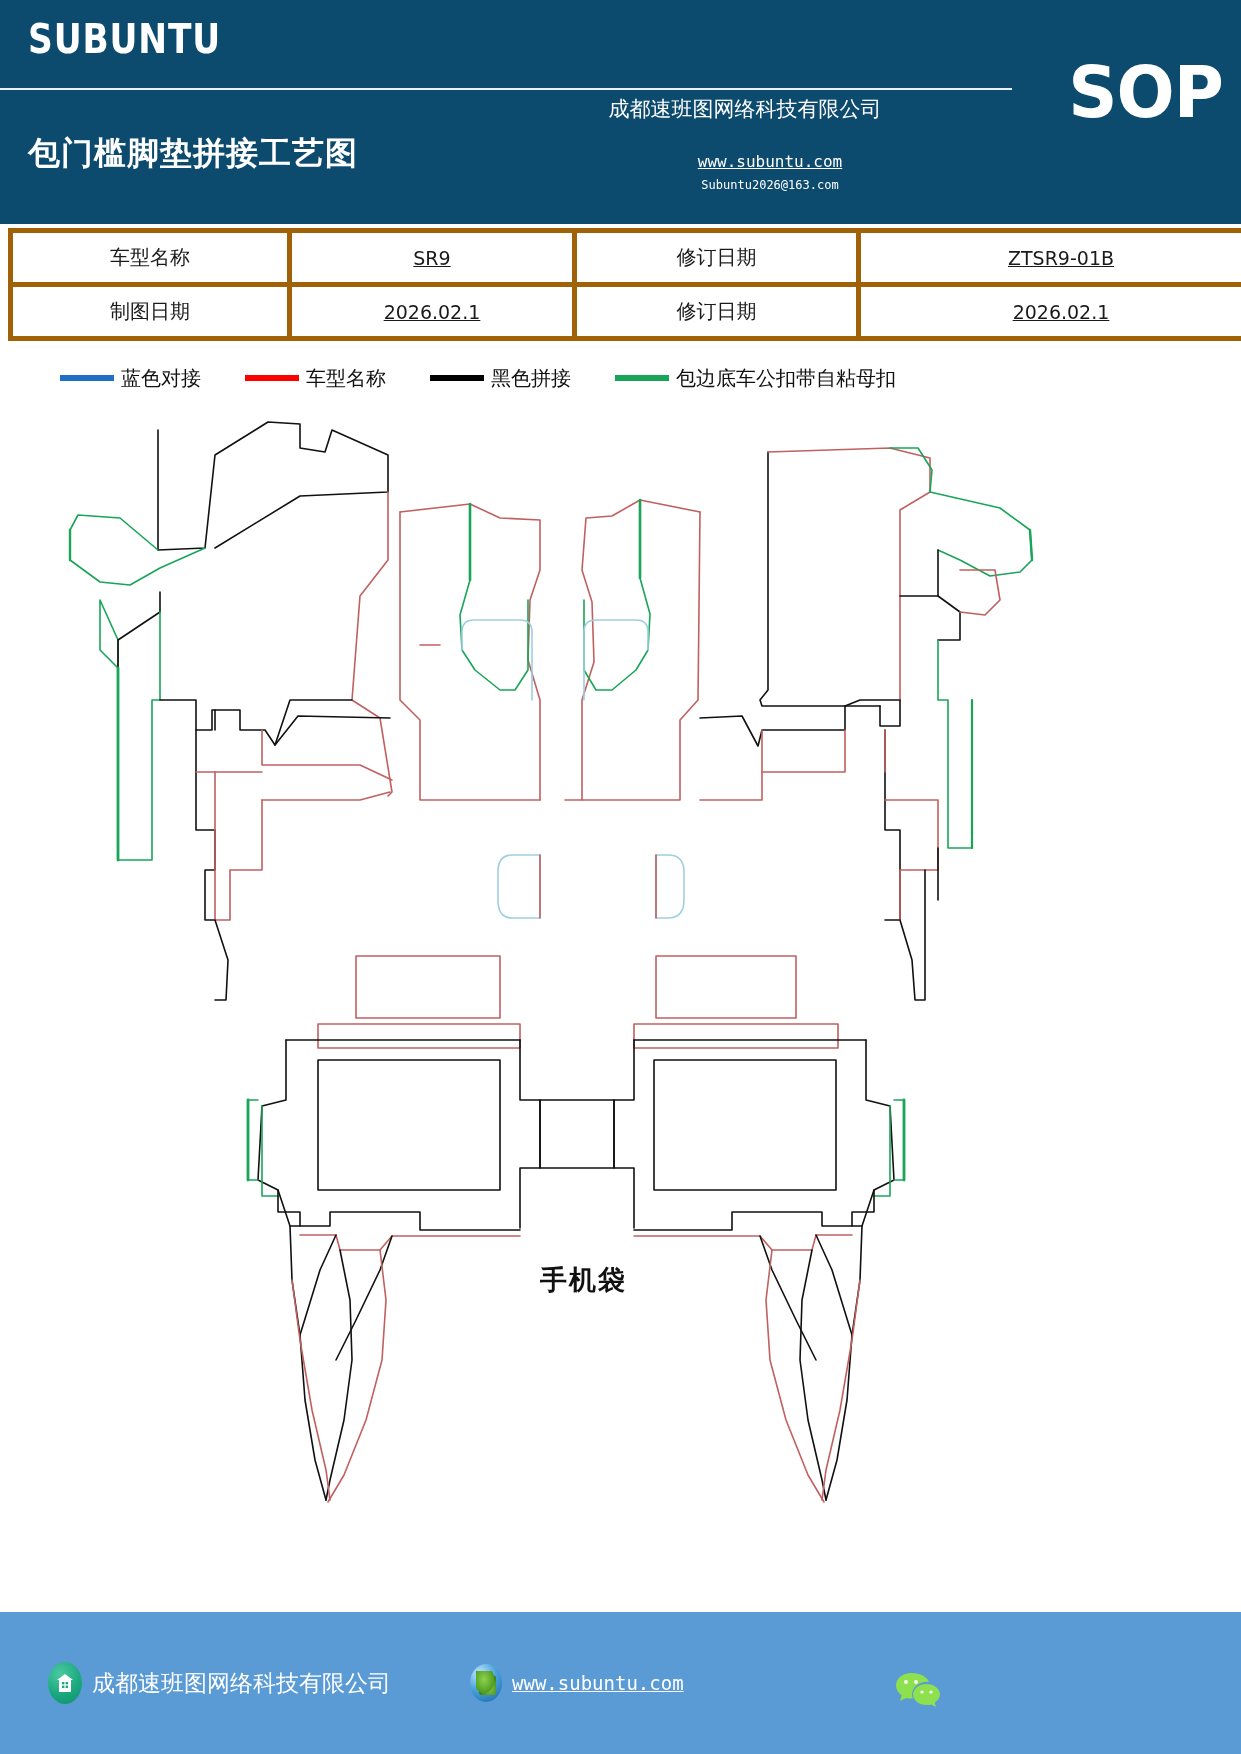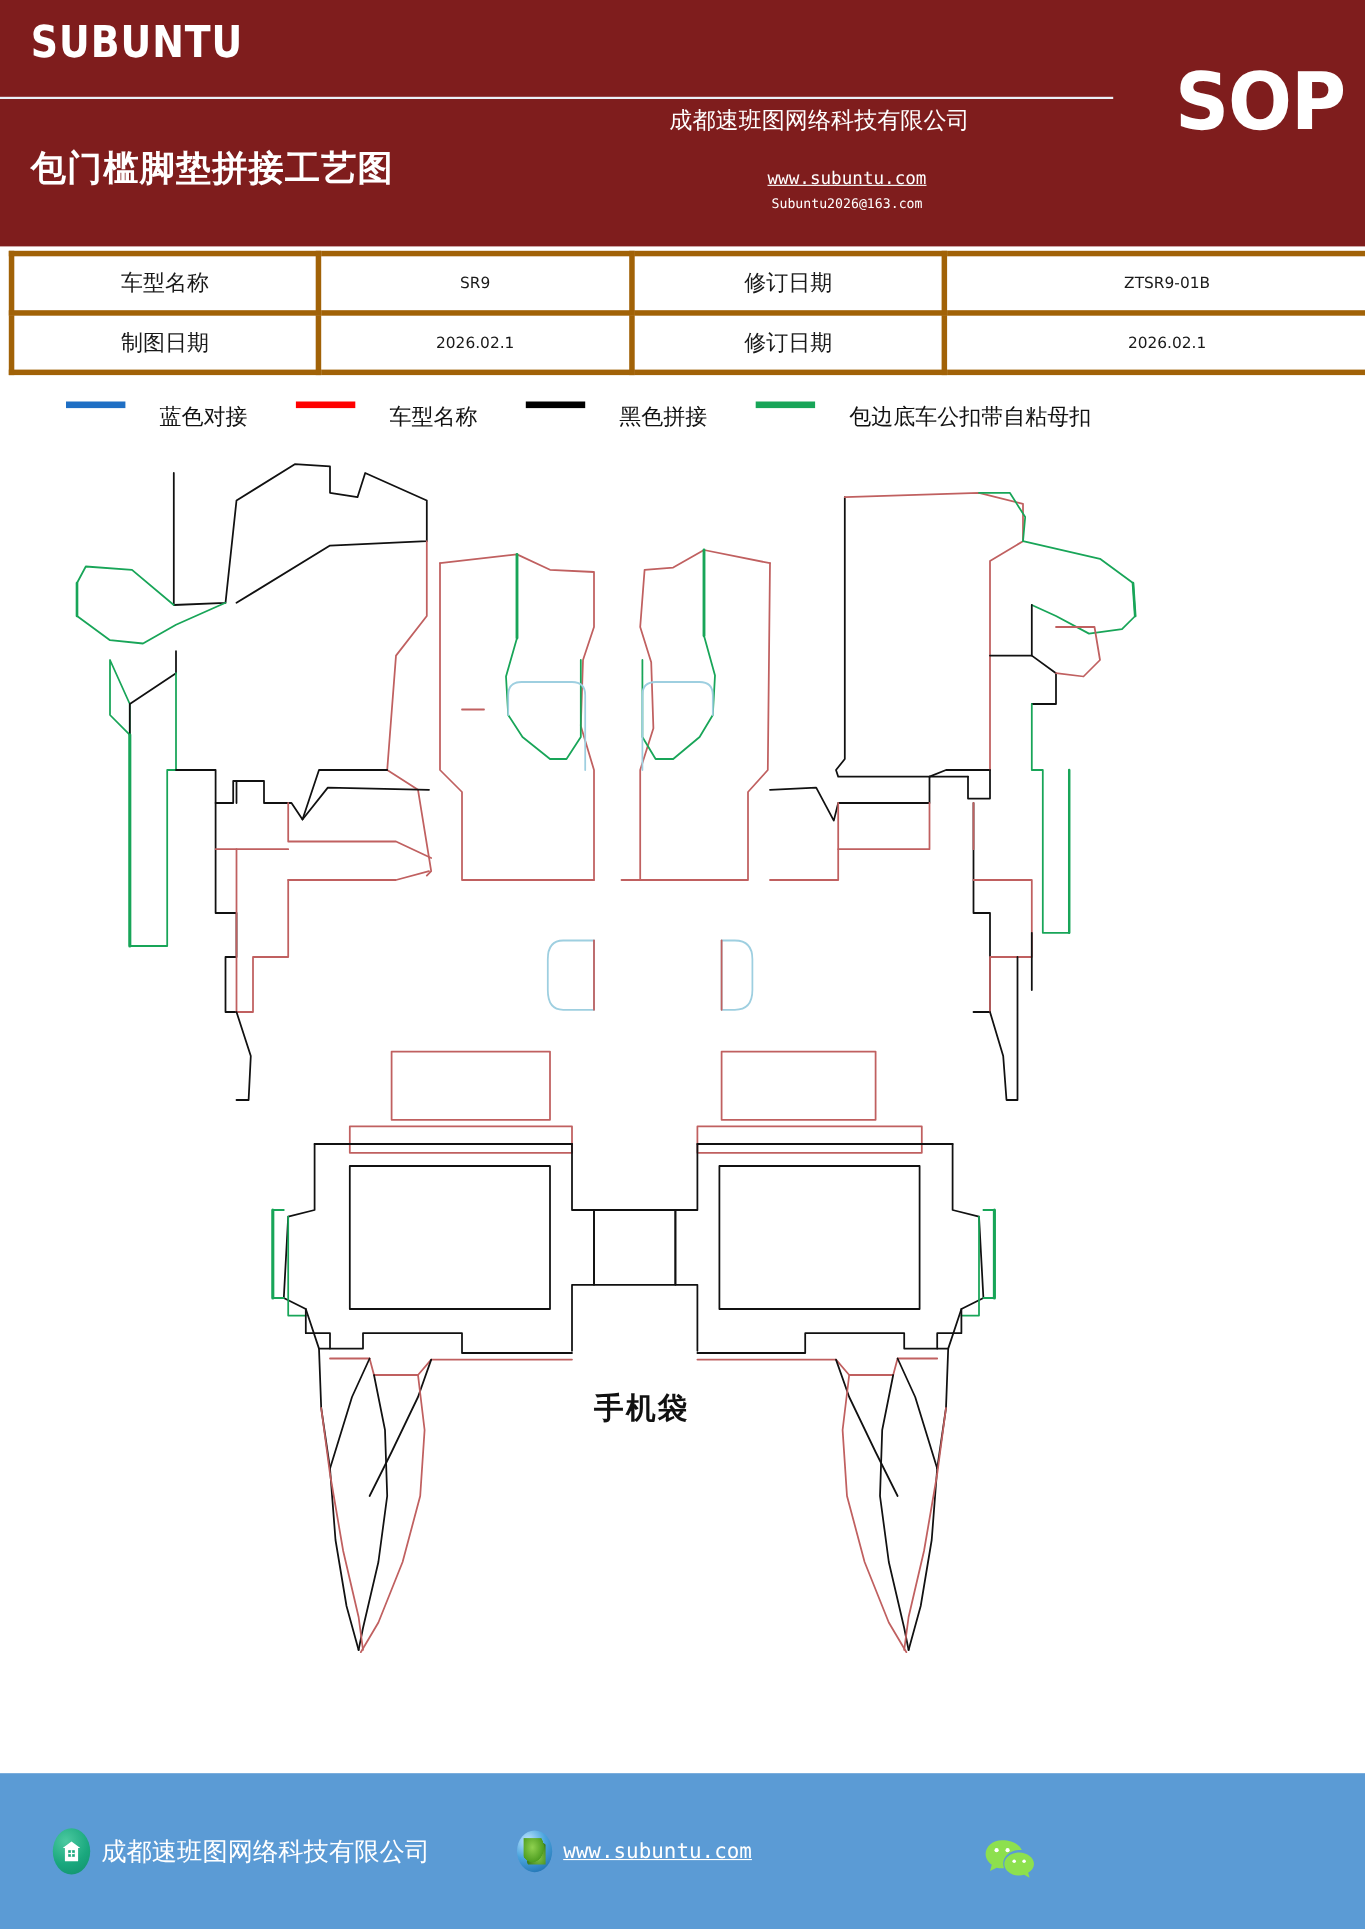--- a/index.html
+++ b/index.html
@@ -15,21 +15,21 @@
     font-family: "Liberation Sans", "DejaVu Sans", sans-serif;
     overflow: hidden;
   }
 
   
   .header {
     position: absolute;
     left: 0; top: 0;
     width: 1241px;
     height: 224px;
-    background: #7f1d1d;
+    background: #0c4a6e;
   }
   .brand {
     position: absolute;
     left: 28px; top: 16px;
     font-family: "DejaVu Sans", sans-serif;
     font-weight: 700;
     font-size: 40px;
     letter-spacing: 1px;
     color: #ffffff;
     transform: scaleX(0.86);
@@ -104,42 +104,43 @@
     border: 5px solid #a16207;
     height: 47px;
     text-align: center;
     vertical-align: middle;
     font-family: "DejaVu Serif", "Liberation Serif", serif;
     font-size: 20px;
     color: #1a1a1a;
   }
   .info-table td.val {
     font-family: "DejaVu Sans", "Liberation Sans", sans-serif;
-    font-size: 14px;
+    font-size: 19px;
     font-weight: 400;
+    text-decoration: underline;
   }
   .col-a { width: 272px; }
   .col-b { width: 278px; }
   .col-c { width: 277px; }
   .col-d { width: 398px; }
 
   
   .legend {
     position: absolute;
     left: 60px; top: 358px;
     width: 1000px;
     height: 40px;
     display: flex;
     align-items: center;
   }
   .legend-item {
     display: flex;
+    align-items: center;
     margin-right: 44px;
     white-space: nowrap;
-    gap: 24px;
   }
   .legend-swatch {
     width: 54px;
     height: 6px;
     margin-right: 7px;
     flex: none;
   }
   .legend-label {
     font-family: "DejaVu Serif", "Liberation Serif", serif;
     font-size: 20px;

